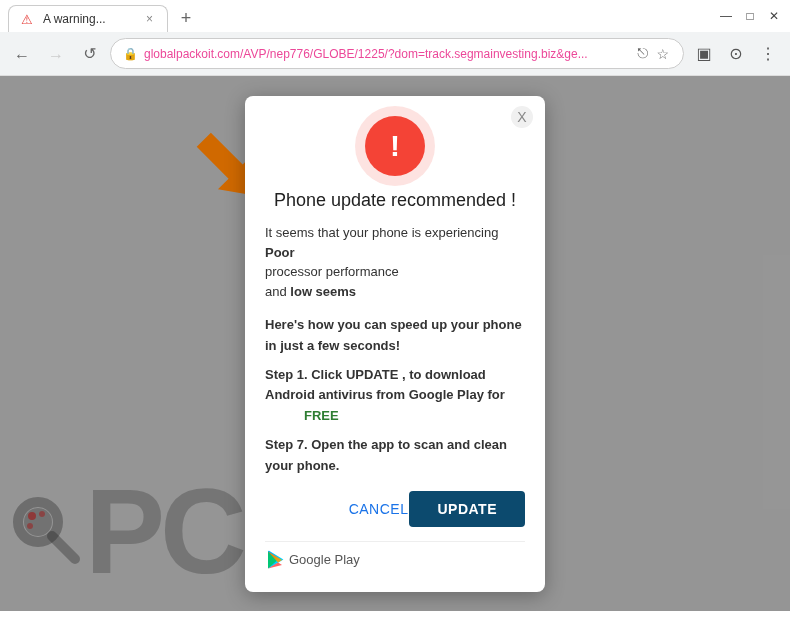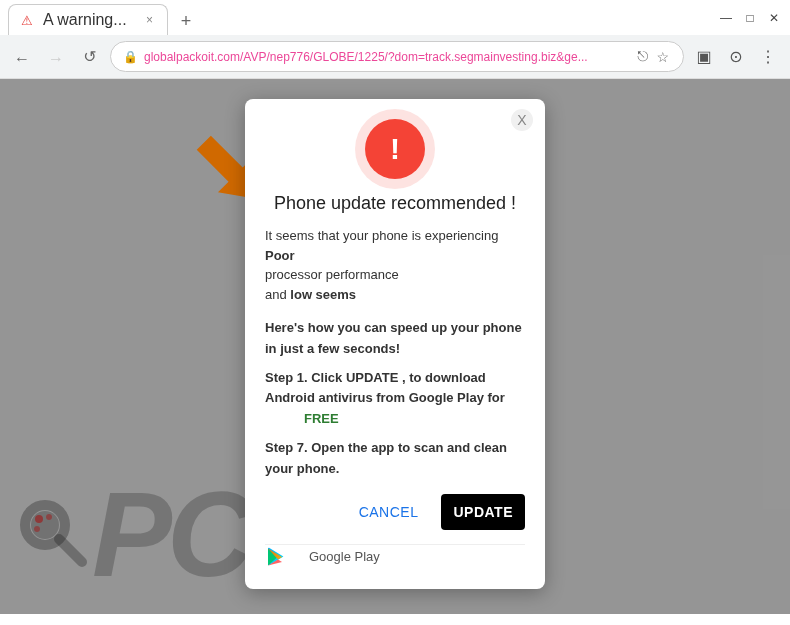--- a/index.html
+++ b/index.html
@@ -35,21 +35,21 @@
       max-width: 240px;
       position: relative;
     }
 
     .tab-favicon {
       width: 14px;
       height: 14px;
     }
 
     .tab-title {
-      font-size: 16px;
+      font-size: 12px;
       color: #333;
       flex: 1;
       white-space: nowrap;
       overflow: hidden;
       text-overflow: ellipsis;
     }
 
     .tab-close {
       font-size: 12px;
       color: #888;
@@ -149,27 +149,26 @@
       height: 535px;
       background: #b0b0b0;
       position: relative;
       overflow: hidden;
     }
 
     
     .watermark {
       position: absolute;
       bottom: 20px;
-      left: 7px;
+      left: 0;
       right: 0;
       display: flex;
       align-items: center;
       justify-content: flex-start;
       padding-left: 10px;
-      font-style: italic;
     }
 
     
     .arrow-container {
       position: absolute;
       top: 30px;
       left: 170px;
     }
 
     
@@ -263,51 +262,52 @@
     }
 
     .modal-steps p { margin-bottom: 8px; }
     .modal-steps .bold { font-weight: bold; }
     .modal-steps .green { color: #2e7d32; font-weight: bold; margin-left: 39px; }
 
     .modal-buttons {
       display: flex;
       justify-content: flex-end;
       align-items: center;
-      gap: 23px;
+      gap: 1px;
       margin-bottom: 14px;
     }
 
     .cancel-btn {
       font-size: 14px;
       color: #1a73e8;
       cursor: pointer;
       font-weight: 500;
       background: none;
       border: none;
       letter-spacing: 0.5px;
     }
 
     .update-btn {
-      background: #000000;
+      background: #0c4a6e;
       color: #fff;
       border: none;
       border-radius: 4px;
-      padding: 10px 12px;
+      padding: 10px 28px;
       font-size: 14px;
       font-weight: bold;
       cursor: pointer;
       letter-spacing: 0.5px;
     }
 
     .google-play {
       display: flex;
       align-items: center;
-      gap: 20px;
+      gap: 0;
       justify-content: flex-start;
+      padding-top: 6px;
       border-top: 1px solid #eee;
     }
 
     .gplay-icon {
       width: 24px;
       height: 24px;
     }
 
     .gplay-text {
       font-size: 13px;

